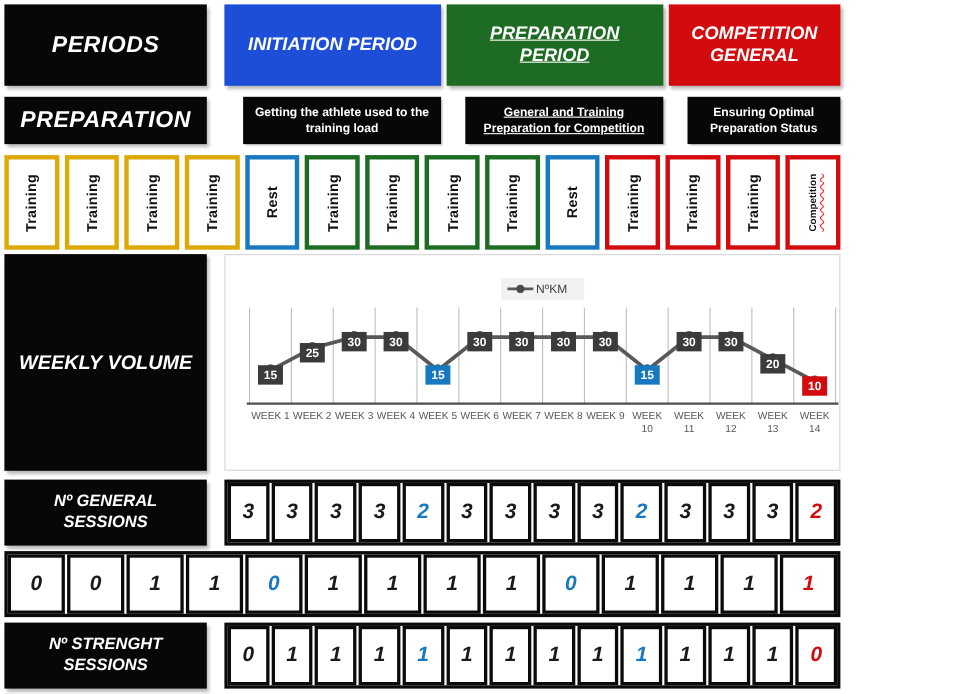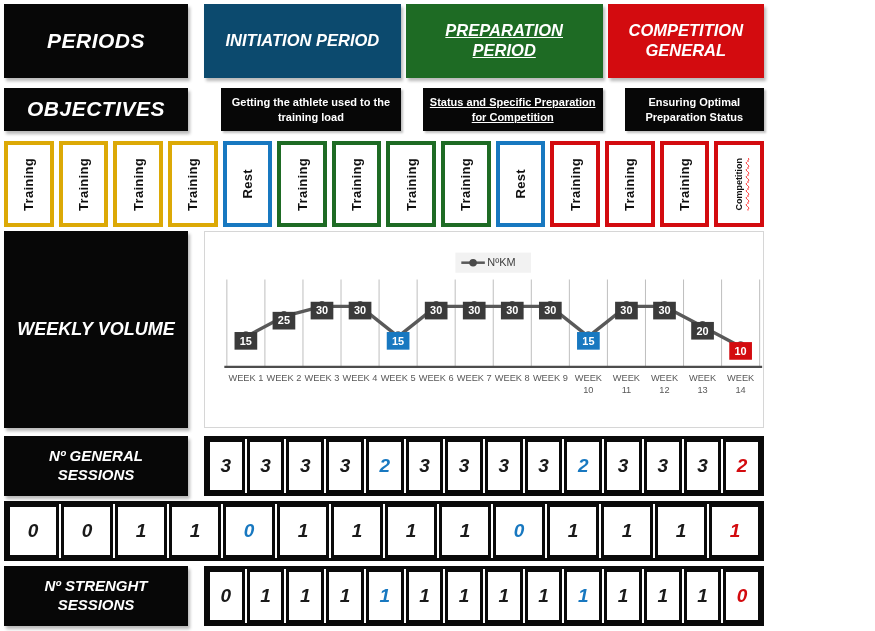--- a/index.html
+++ b/index.html
@@ -68,35 +68,35 @@
 <body>
 
 <div class="root">
 
   <div class="band band-periods">
     <div class="label-col">
       <div class="blackbox lbl-lg">PERIODS</div>
     </div>
     <div class="content-col">
       <div class="grid14">
-          <div class="period span-a" style="background: #0c4a6e; font-style: italic;">INITIATION PERIOD</div>
+          <div class="period span-a" style="background: #1d4ed8; font-style: italic;">INITIATION PERIOD</div>
           <div class="period span-b" style="background: rgb(30, 107, 36);">PREPARATION PERIOD</div>
           <div class="period span-c" style="background: rgb(211, 11, 15);">COMPETITION GENERAL</div>
         </div>
     </div>
   </div>
 
   <div class="band band-objectives">
     <div class="label-col">
-      <div class="blackbox lbl-lg">OBJECTIVES</div>
+      <div class="blackbox lbl-lg">PREPARATION</div>
     </div>
     <div class="content-col">
       <div class="grid14">
           <div class="objective span-a">Getting the athlete used to the training load</div>
-          <div class="objective span-b">Status and Specific Preparation for Competition</div>
+          <div class="objective span-b">General and Training Preparation for Competition</div>
           <div class="objective span-c">Ensuring Optimal Preparation Status</div>
         </div>
     </div>
   </div>
 
   <div class="band band-blocks">
     <div class="content-col">
       <div class="grid14">
           <div class="block" style="border-color: rgb(220, 169, 6);">
             <span>Training</span>

